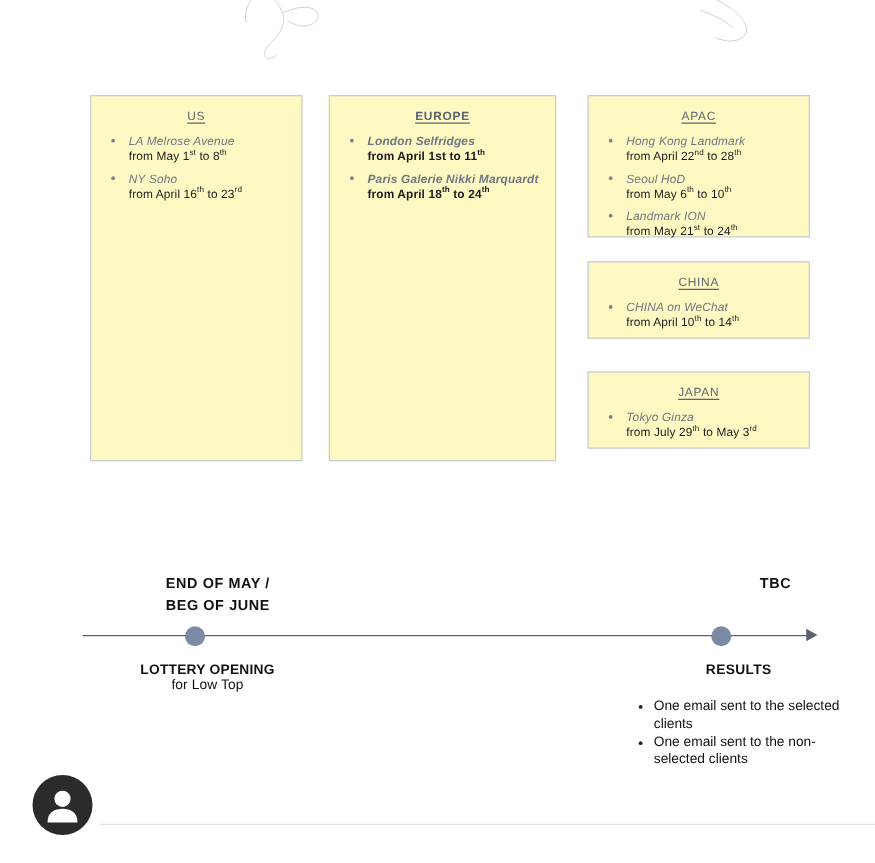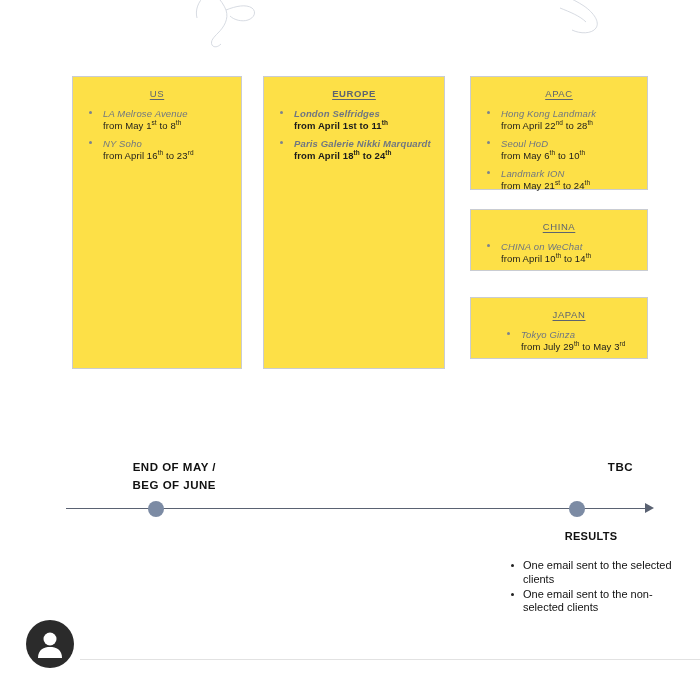--- a/index.html
+++ b/index.html
@@ -31,21 +31,21 @@
   .cards {
     position: absolute;
     top: 76px;
     left: 0;
     width: 700px;
     height: 300px;
   }
   .card {
     position: absolute;
     border: 1px solid #c9ccd2;
-    background: #fde047;
+    background: #fef9c3;
     box-sizing: border-box;
   }
   .card-title {
     text-align: center;
     font-size: 9.5px;
     letter-spacing: 0.6px;
     color: #5d6470;
     text-decoration: underline;
     text-underline-offset: 2px;
     padding-top: 11px;
@@ -89,21 +89,21 @@
     font-size: 6.5px;
     vertical-align: super;
     line-height: 0;
   }
 
   
   #card-us     { left: 72px;  top: 0;   width: 170px; height: 293px; }
   #card-europe { left: 263px; top: 0;   width: 182px; height: 293px; font-weight: bold; }
   #card-apac   { left: 470px; top: 0;   width: 178px; height: 114px; }
   #card-china  { left: 470px; top: 133px; width: 178px; height: 62px; }
-  #card-japan  { left: 470px; top: 221px; width: 178px; height: 62px; padding-left: 20px; }
+  #card-japan  { left: 470px; top: 221px; width: 178px; height: 62px; }
 
   
   .timeline-block {
     position: absolute;
     left: 0;
     top: 440px;
     width: 700px;
     height: 180px;
   }
   .axis {
@@ -316,20 +316,24 @@
 
   <div class="above-label" id="label-end-of-may">
     <div>END OF MAY /</div>
     <div>BEG OF JUNE</div>
   </div>
 
   <div class="above-label" id="label-tbc">
     <div>TBC</div>
   </div>
 
+  <div class="below-block" id="below-opening">
+    <div class="strong">LOTTERY OPENING</div>
+    <div class="sub">for Low Top</div>
+  </div>
 
   <div class="below-block" id="below-results">
     <span class="strong">RESULTS</span>
     <ul>
       <li><span class="bullet"></span><span>One email sent to the selected clients</span></li>
       <li><span class="bullet"></span><span>One email sent to the non-selected clients</span></li>
     </ul>
   </div>
 
 </div>

